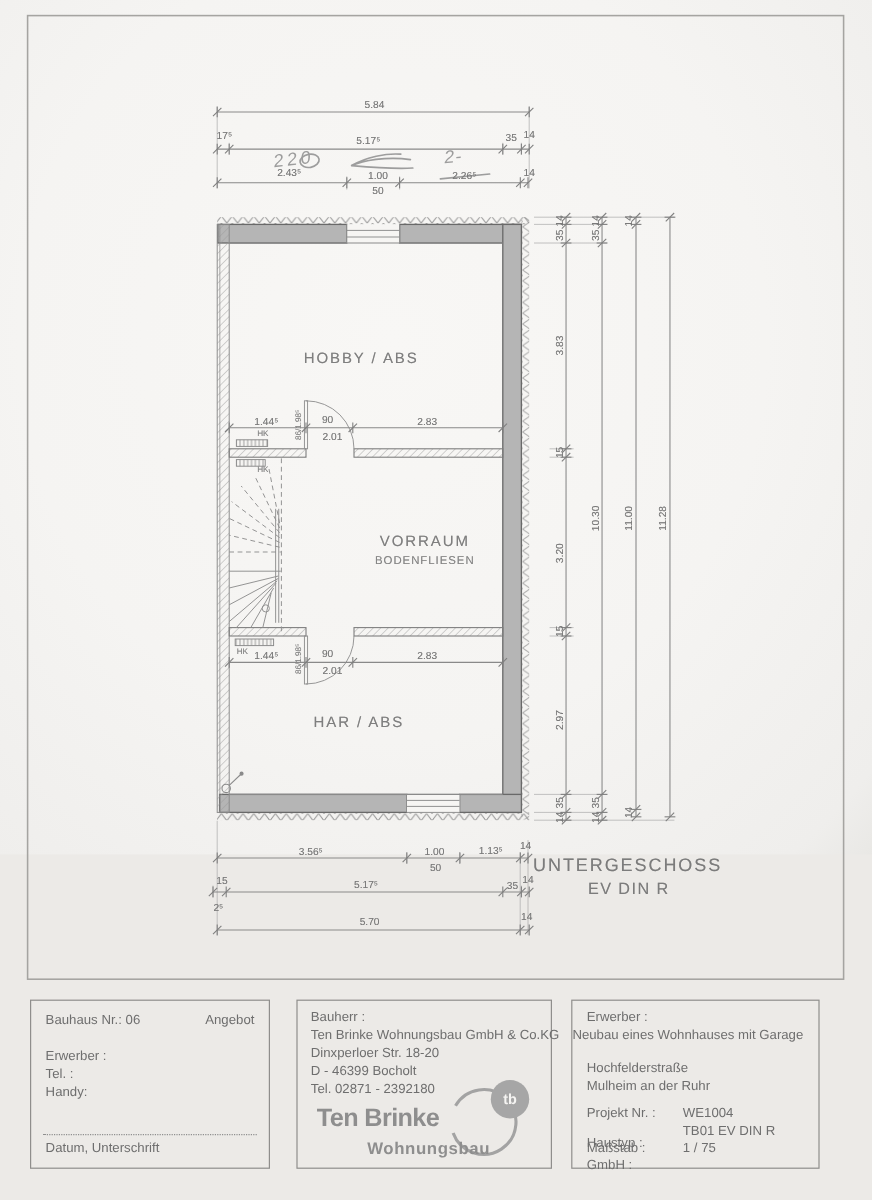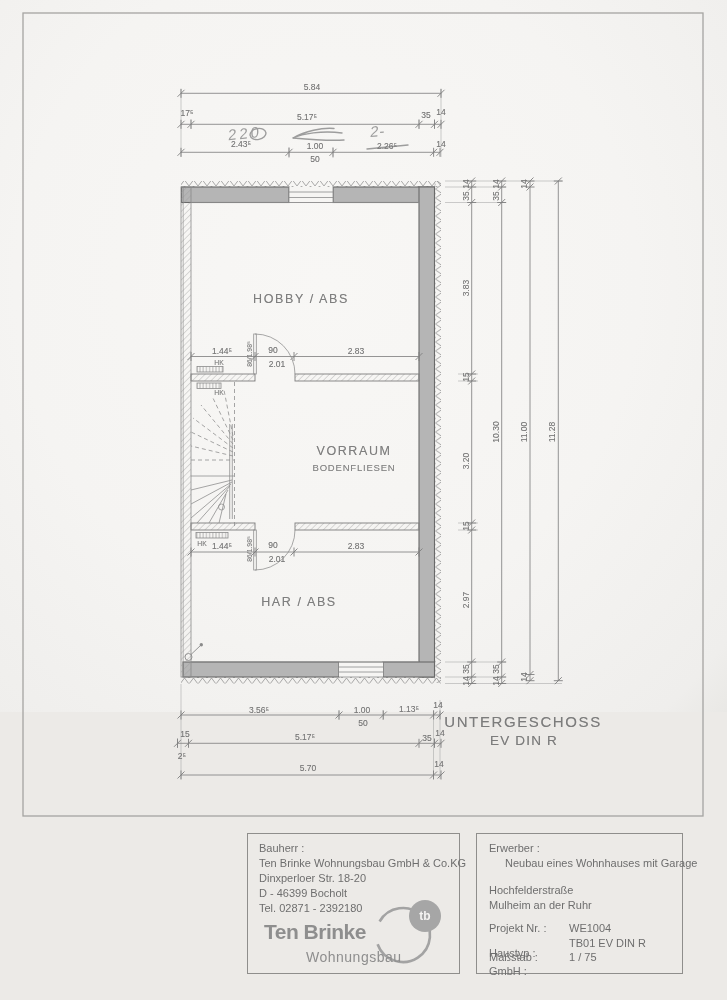--- a/index.html
+++ b/index.html
@@ -24,21 +24,21 @@
   .room{font-size:12.5px;letter-spacing:1.6px;color:#7f7f7f;}
   .sub{font-size:9.5px;letter-spacing:.8px;color:#868686;}
   .cap1{font-size:15px;letter-spacing:1.6px;color:#7c7c7c;}
   .cap2{font-size:13.5px;letter-spacing:1.2px;color:#7c7c7c;}
   .hand{font-size:15px;color:#9d9d9d;text-shadow:none;}
   .hand1{transform:translate(-50%,-50%) rotate(-6deg) skewX(-8deg);letter-spacing:3px;}
   .hand2{transform:translate(-50%,-50%) rotate(-4deg) skewX(-10deg);letter-spacing:1px;}
   .box{position:absolute;border:1.2px solid #8f8e8c;color:#6e6e6e;font-size:11px;}
   .box .t{position:absolute;white-space:nowrap;line-height:1;}
   .logo-main{position:absolute;font-weight:bold;color:#8e8e8e;font-size:21px;letter-spacing:-.5px;}
-  .logo-sub{position:absolute;font-weight:normal;color:#8e8e8e;font-size:14px;letter-spacing:.5px;text-align:center;}
+  .logo-sub{position:absolute;font-weight:bold;color:#8e8e8e;font-size:14px;letter-spacing:.5px;text-align:center;}
   .tb-badge{position:absolute;font-weight:bold;color:#f5f4f2;font-size:12px;transform:translate(-50%,-50%);}
   .dotline{position:absolute;border-top:1.6px dotted #8f8f8f;}
 </style>
 </head>
 <body>
 
 <div id="sheet">
 
 <svg width="727" height="1000" viewBox="0 0 727 1000">
   <defs>
@@ -322,39 +322,48 @@
 <span class="lbl" style="left:305px;top:737px">5.17⁵</span>
 <span class="lbl" style="left:427px;top:738px">35</span>
 <span class="lbl" style="left:440px;top:733px">14</span>
 <span class="lbl" style="left:182px;top:756px">2⁵</span>
 <span class="lbl" style="left:308px;top:768px">5.70</span>
 <span class="lbl" style="left:439px;top:764px">14</span>
 
 <span class="lbl cap1" style="left:523px;top:721px">UNTERGESCHOSS</span>
 <span class="lbl cap2" style="left:524px;top:741px">EV DIN R</span>
 
+<div class="box" style="left:25px;top:833px;width:198px;height:139px">
+  <span class="t" style="left:12px;top:11px">Bauhaus Nr.: 06</span>
+  <span class="t" style="right:12px;top:11px">Angebot</span>
+  <span class="t" style="left:12px;top:41px">Erwerber :</span>
+  <span class="t" style="left:12px;top:56px">Tel. :</span>
+  <span class="t" style="left:12px;top:71px">Handy:</span>
+  <div class="dotline" style="left:10px;right:10px;bottom:27px"></div>
+  <span class="t" style="left:12px;bottom:10px">Datum, Unterschrift</span>
+</div>
 
 <div class="box" style="left:247px;top:833px;width:211px;height:139px">
   <span class="t" style="left:11px;top:9px">Bauherr :</span>
   <span class="t" style="left:11px;top:24px">Ten Brinke Wohnungsbau GmbH &amp; Co.KG</span>
   <span class="t" style="left:11px;top:39px">Dinxperloer Str. 18-20</span>
   <span class="t" style="left:11px;top:54px">D - 46399 Bocholt</span>
   <span class="t" style="left:11px;top:69px">Tel. 02871 - 2392180</span>
   <svg width="211" height="139" style="left:0;top:0">
     <path d="M131.6,87.5 A27,27 0 1 1 129.6,110.2" fill="none" stroke="#a3a3a3" stroke-width="2.6"></path>
     <circle cx="177" cy="82" r="16" fill="#a6a6a6"></circle>
   </svg>
   <span class="tb-badge" style="left:177px;top:82px">tb</span>
   <span class="logo-main" style="left:16px;top:86px">Ten Brinke</span>
   <span class="logo-sub" style="left:58px;top:115px">Wohnungsbau</span>
 </div>
 
 <div class="box" style="left:476px;top:833px;width:205px;height:139px">
   <span class="t" style="left:12px;top:9px">Erwerber :</span>
-  <span class="t" style="left:28px;top:24px">Neubau eines Wohnhauses mit Garage</span>
+  <span class="t" style="left:0;top:24px">Neubau eines Wohnhauses mit Garage</span>
   <span class="t" style="left:12px;top:51px">Hochfelderstraße</span>
   <span class="t" style="left:12px;top:66px">Mulheim an der Ruhr</span>
   <span class="t" style="left:12px;top:89px">Projekt Nr. :</span>
   <span class="t" style="left:92px;top:89px">WE1004</span>
   <span class="t" style="left:12px;top:114px">Haustyp :</span>
   <span class="t" style="left:92px;top:104px">TB01 EV DIN R</span>
   <span class="t" style="left:12px;top:118px">Maßstab :</span>
   <span class="t" style="left:92px;top:118px">1 / 75</span>
   <span class="t" style="left:12px;top:132px">GmbH :</span>
 </div>

